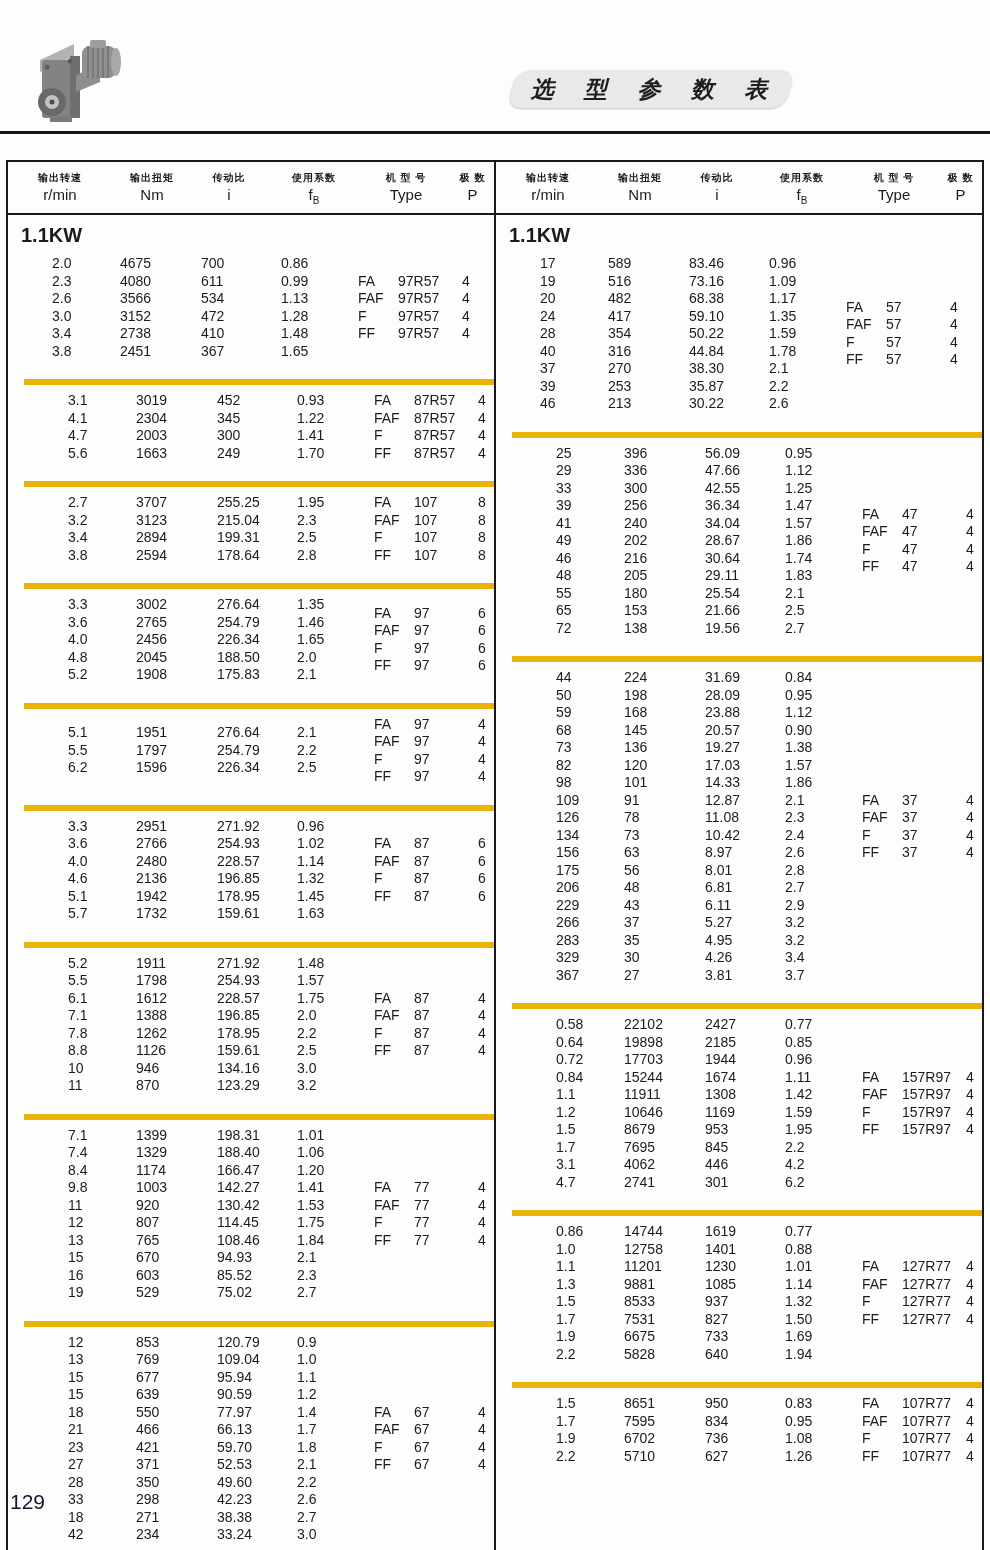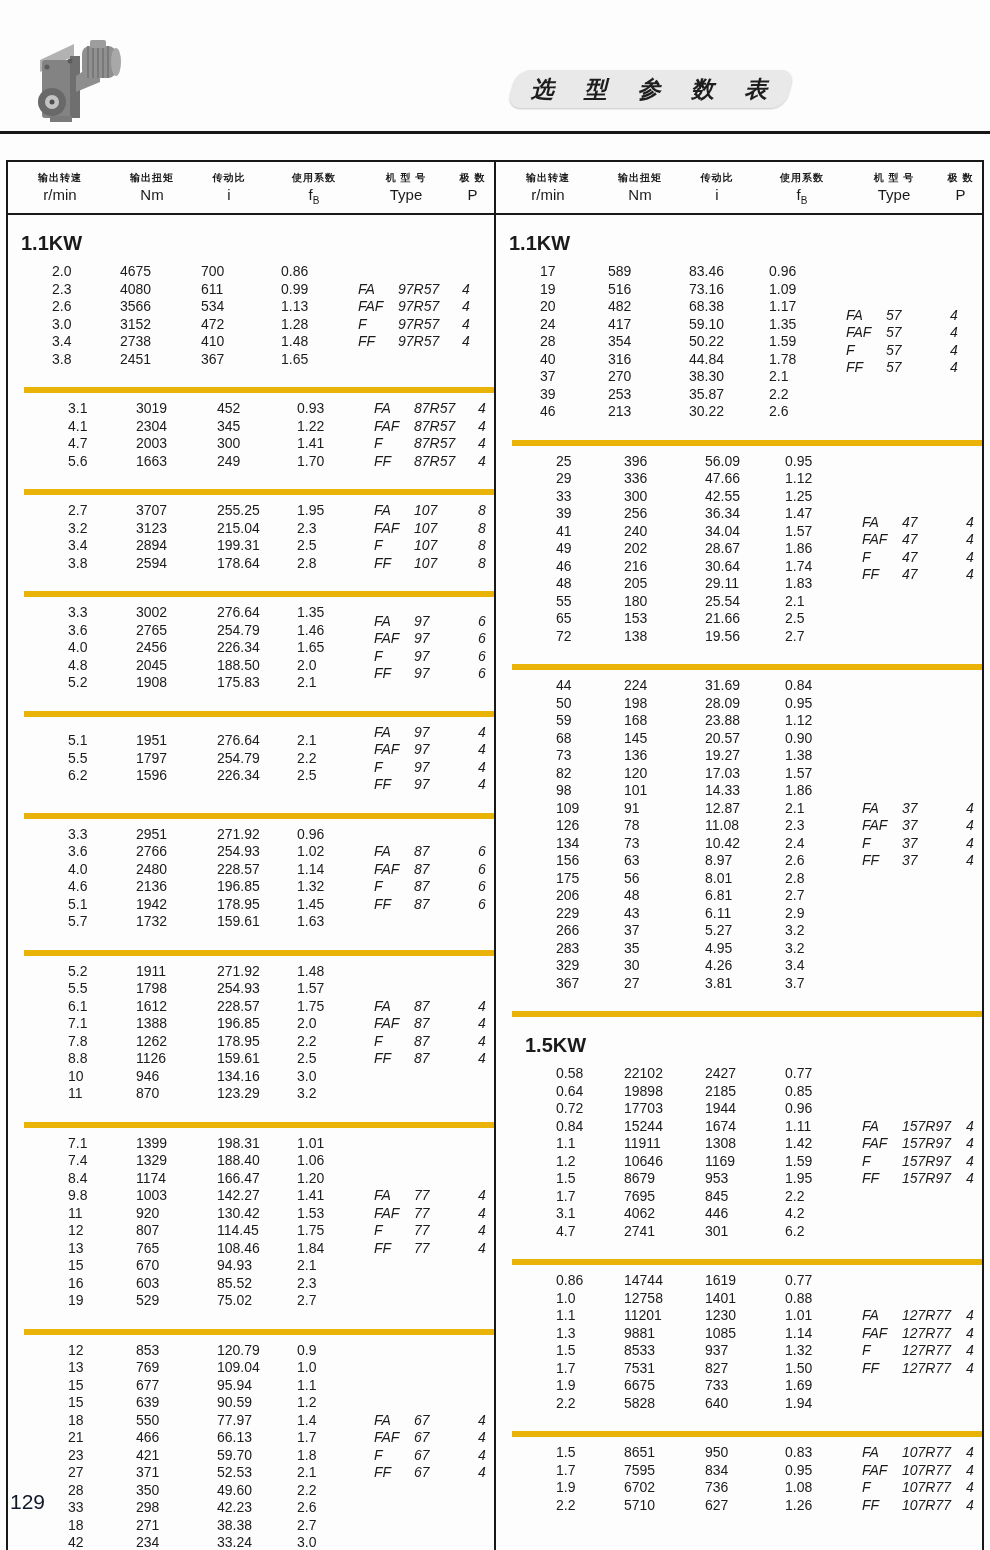--- a/index.html
+++ b/index.html
@@ -20,25 +20,25 @@
              display:flex;background:#fdfdfd;}
   .half{flex:1;min-width:0;}
   .half.right{border-left:2px solid #181818;}
   .col-header{border-bottom:2px solid #181818;padding:9px 0 7px;}
   .hrow{display:grid;grid-template-columns:104px 80px 74px 96px 88px 45px;}
   .hrow.hzh{font-weight:700;font-size:10px;letter-spacing:1px;}
   .hrow.hunit{font-size:15px;margin-top:1px;}
   .hcell{text-align:center;white-space:nowrap;}
   .hcell sub{font-size:10px;}
   .section.sep{border-top:6px solid #eab308;margin-left:16px;}
-  .kw{font-size:20px;font-weight:700;padding:17px 0 1px 13px;}
+  .kw{font-size:20px;font-weight:700;padding:9px 0 1px 13px;}
   .body{display:flex;align-items:center;padding:7px 0 19px;}
   .nums{display:grid;grid-template-columns:68px 81px 80px 77px;margin-left:44px;}
   .cell{height:var(--rh);line-height:var(--rh);font-size:14px;text-align:left;white-space:nowrap;}
-  .types{flex:1;display:flex;flex-direction:column;justify-content:center;font-style:italic;}
+  .types{flex:1;display:flex;flex-direction:column;justify-content:center;}
   .trow{display:flex;height:var(--rh);line-height:var(--rh);font-size:14px;white-space:nowrap;}
   .fam{width:40px;}
   .size{width:64px;}
   .poles{width:24px;text-align:left;}
   .page-number{position:absolute;left:10px;top:1490px;font-size:21px;color:#0f172a;}
 </style>
 </head>
 <body>
 
 <div class="page">
@@ -820,21 +820,20 @@
               </div>
               <div class="trow">
                 <span class="fam">FF</span>
                 <span class="size">37</span>
                 <span class="poles">4</span>
               </div>
             </div>
           </div>
         </div>
         <div class="section sep">
-          <div class="kw">1.5KW</div>
           <div class="body">
             <div class="nums">
               <span class="cell">0.58</span>
               <span class="cell">22102</span>
               <span class="cell">2427</span>
               <span class="cell">0.77</span>
               <span class="cell">0.64</span>
               <span class="cell">19898</span>
               <span class="cell">2185</span>
               <span class="cell">0.85</span>

